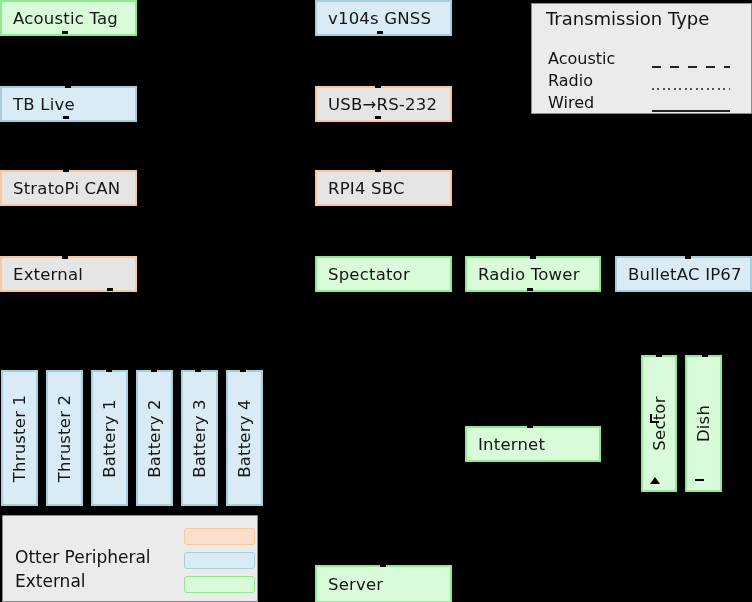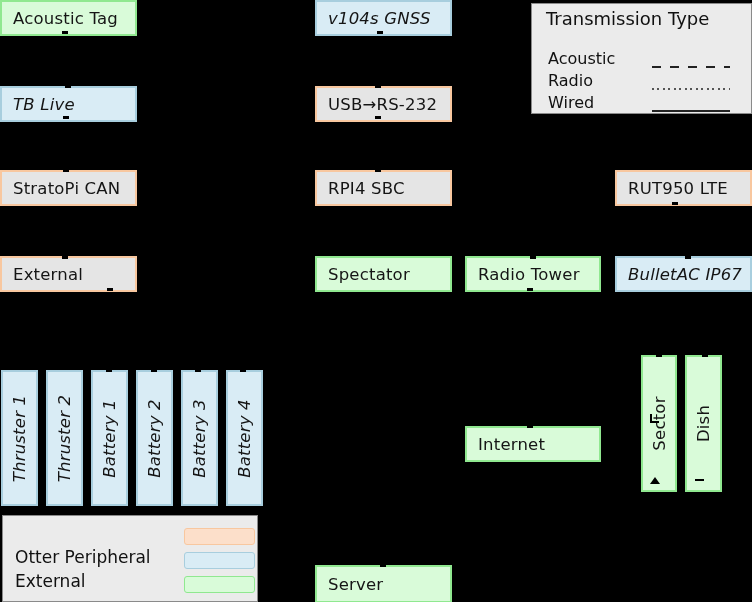--- a/index.html
+++ b/index.html
@@ -6,21 +6,21 @@
   #canvas{
     position:relative;width:752px;height:602px;background:#000;overflow:hidden;
     font-family:"DejaVu Sans","Liberation Sans",sans-serif;color:#151515;
   }
   .box{
     position:absolute;box-sizing:border-box;border:2px solid;
     display:flex;align-items:center;padding-left:11px;
     font-size:16.5px;letter-spacing:0.2px;white-space:nowrap;
   }
   .peach{background:#e5e5e5;border-color:#f8c79f;}
-  .blue{background:#d9ecf5;border-color:#a8cede;font-style:italic;}
+  .blue{background:#d9ecf5;border-color:#a8cede;}
   .green{background:#d9fbd9;border-color:#90e890;}
   .vert{padding:0;justify-content:center;}
   .vert .vlabel{transform:rotate(-90deg);white-space:nowrap;}
   .legend{
     position:absolute;box-sizing:border-box;background:#ebebeb;
     border:1.5px solid #8a8a8a;color:#111;
   }
   .lt-title{position:absolute;left:14px;top:4px;font-size:18px;}
   .lt-item{position:absolute;left:16px;font-size:16px;}
   .lt-line{position:absolute;left:120px;width:78px;}
@@ -57,23 +57,20 @@
   <div class="box peach" style="left:315px;top:86px;width:137px;height:36px">
     <span>USB→RS-232</span>
   </div>
   <div class="box peach" style="left:315px;top:170px;width:137px;height:36px">
     <span>RPI4 SBC</span>
   </div>
   <div class="box green" style="left:315px;top:256px;width:137px;height:36px">
     <span>Spectator</span>
   </div>
 
-  <div class="box peach" style="left:615px;top:170px;width:137px;height:36px">
-    <span>RUT950 LTE</span>
-  </div>
   <div class="box green" style="left:465px;top:256px;width:136px;height:36px">
     <span>Radio Tower</span>
   </div>
   <div class="box blue" style="left:615px;top:256px;width:137px;height:36px">
     <span>BulletAC IP67</span>
   </div>
   <div class="box green" style="left:465px;top:426px;width:136px;height:36px">
     <span>Internet</span>
   </div>
 

